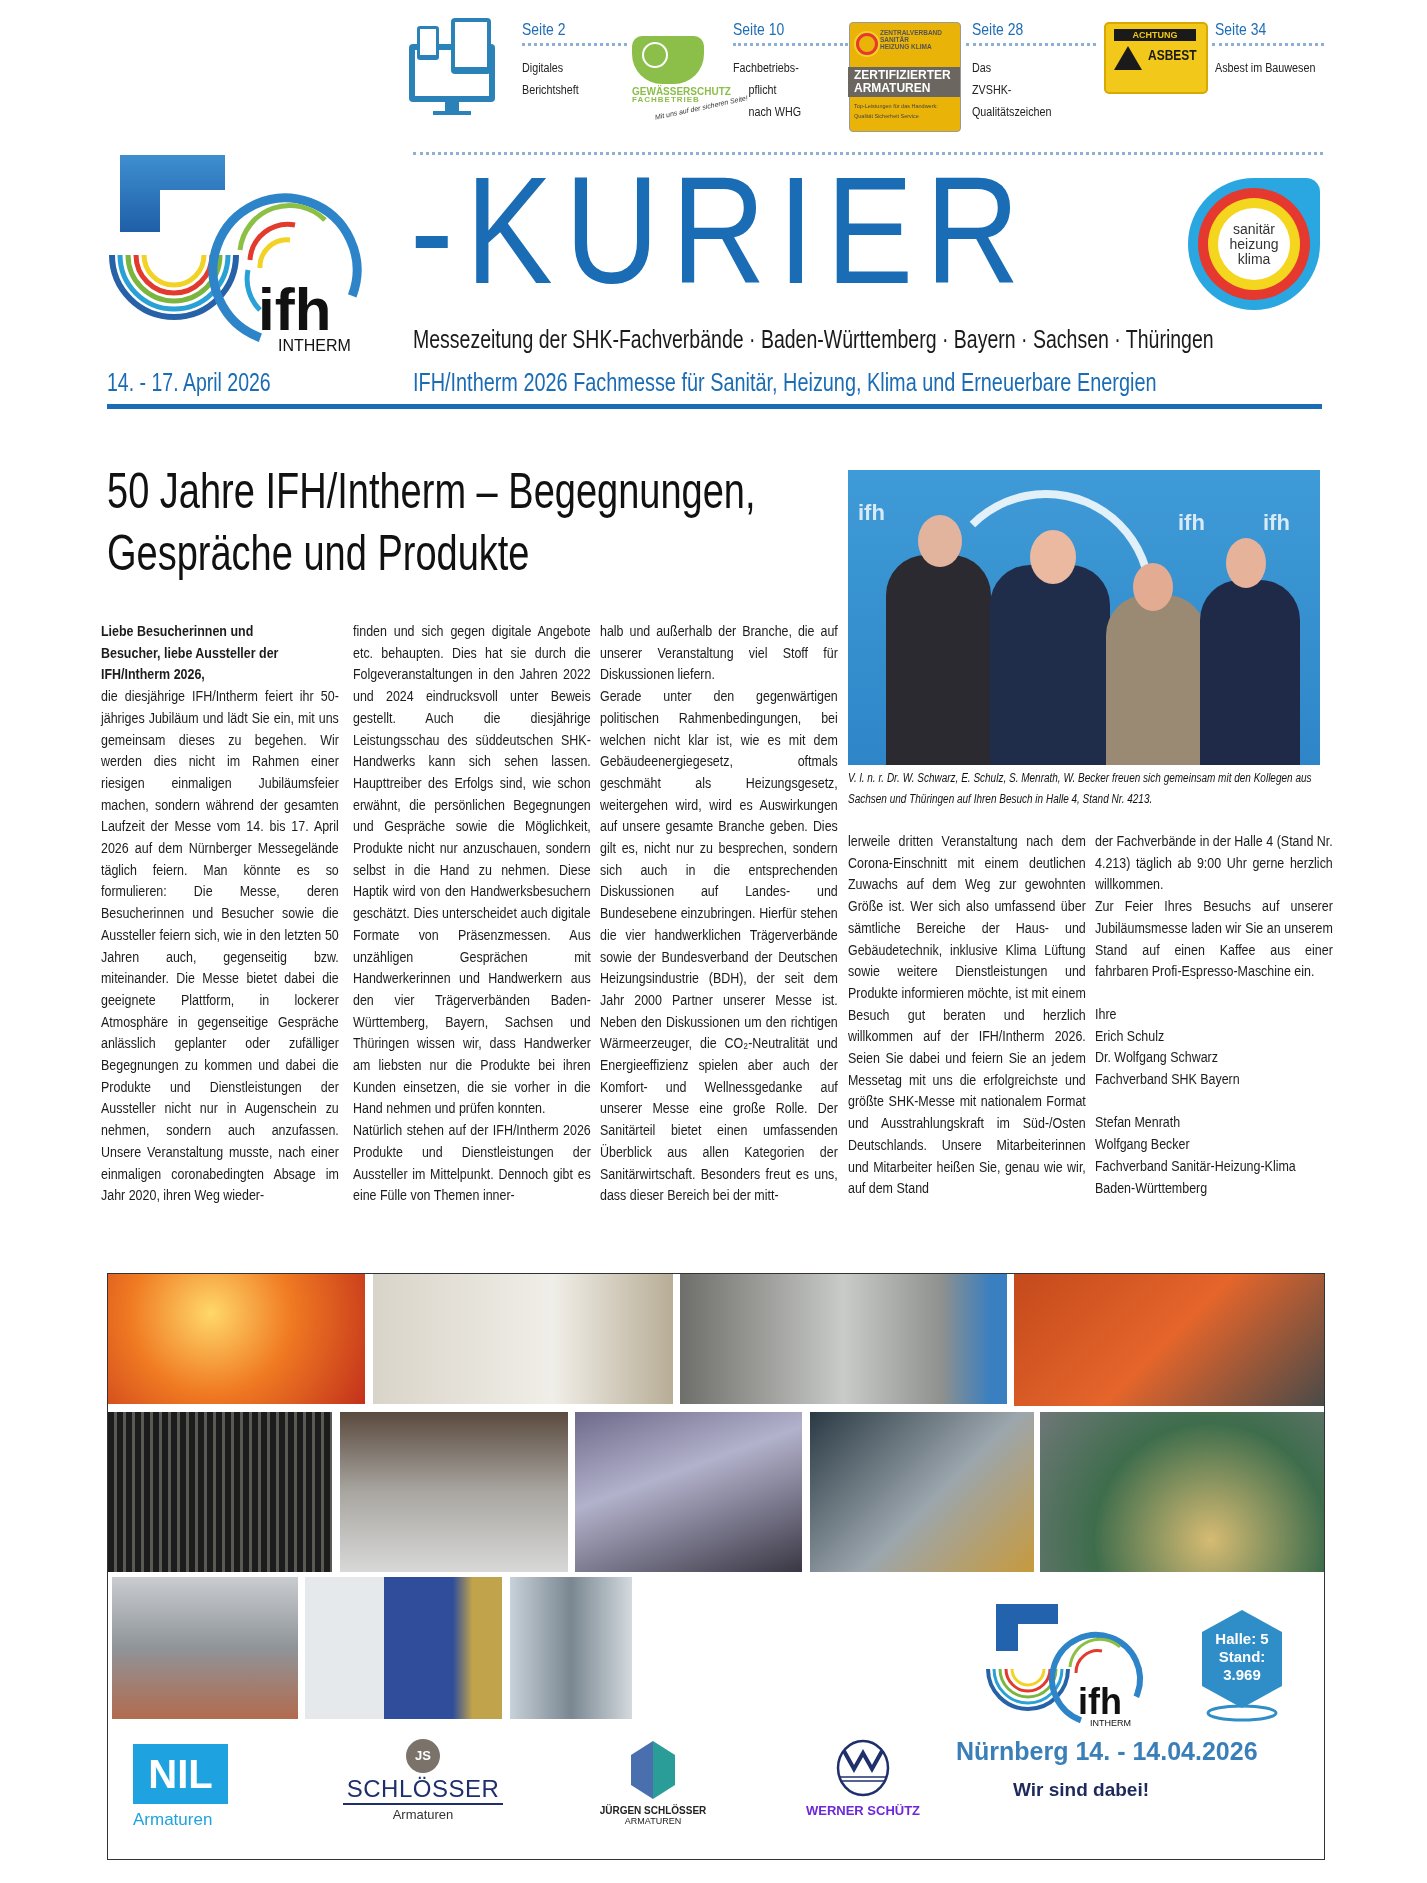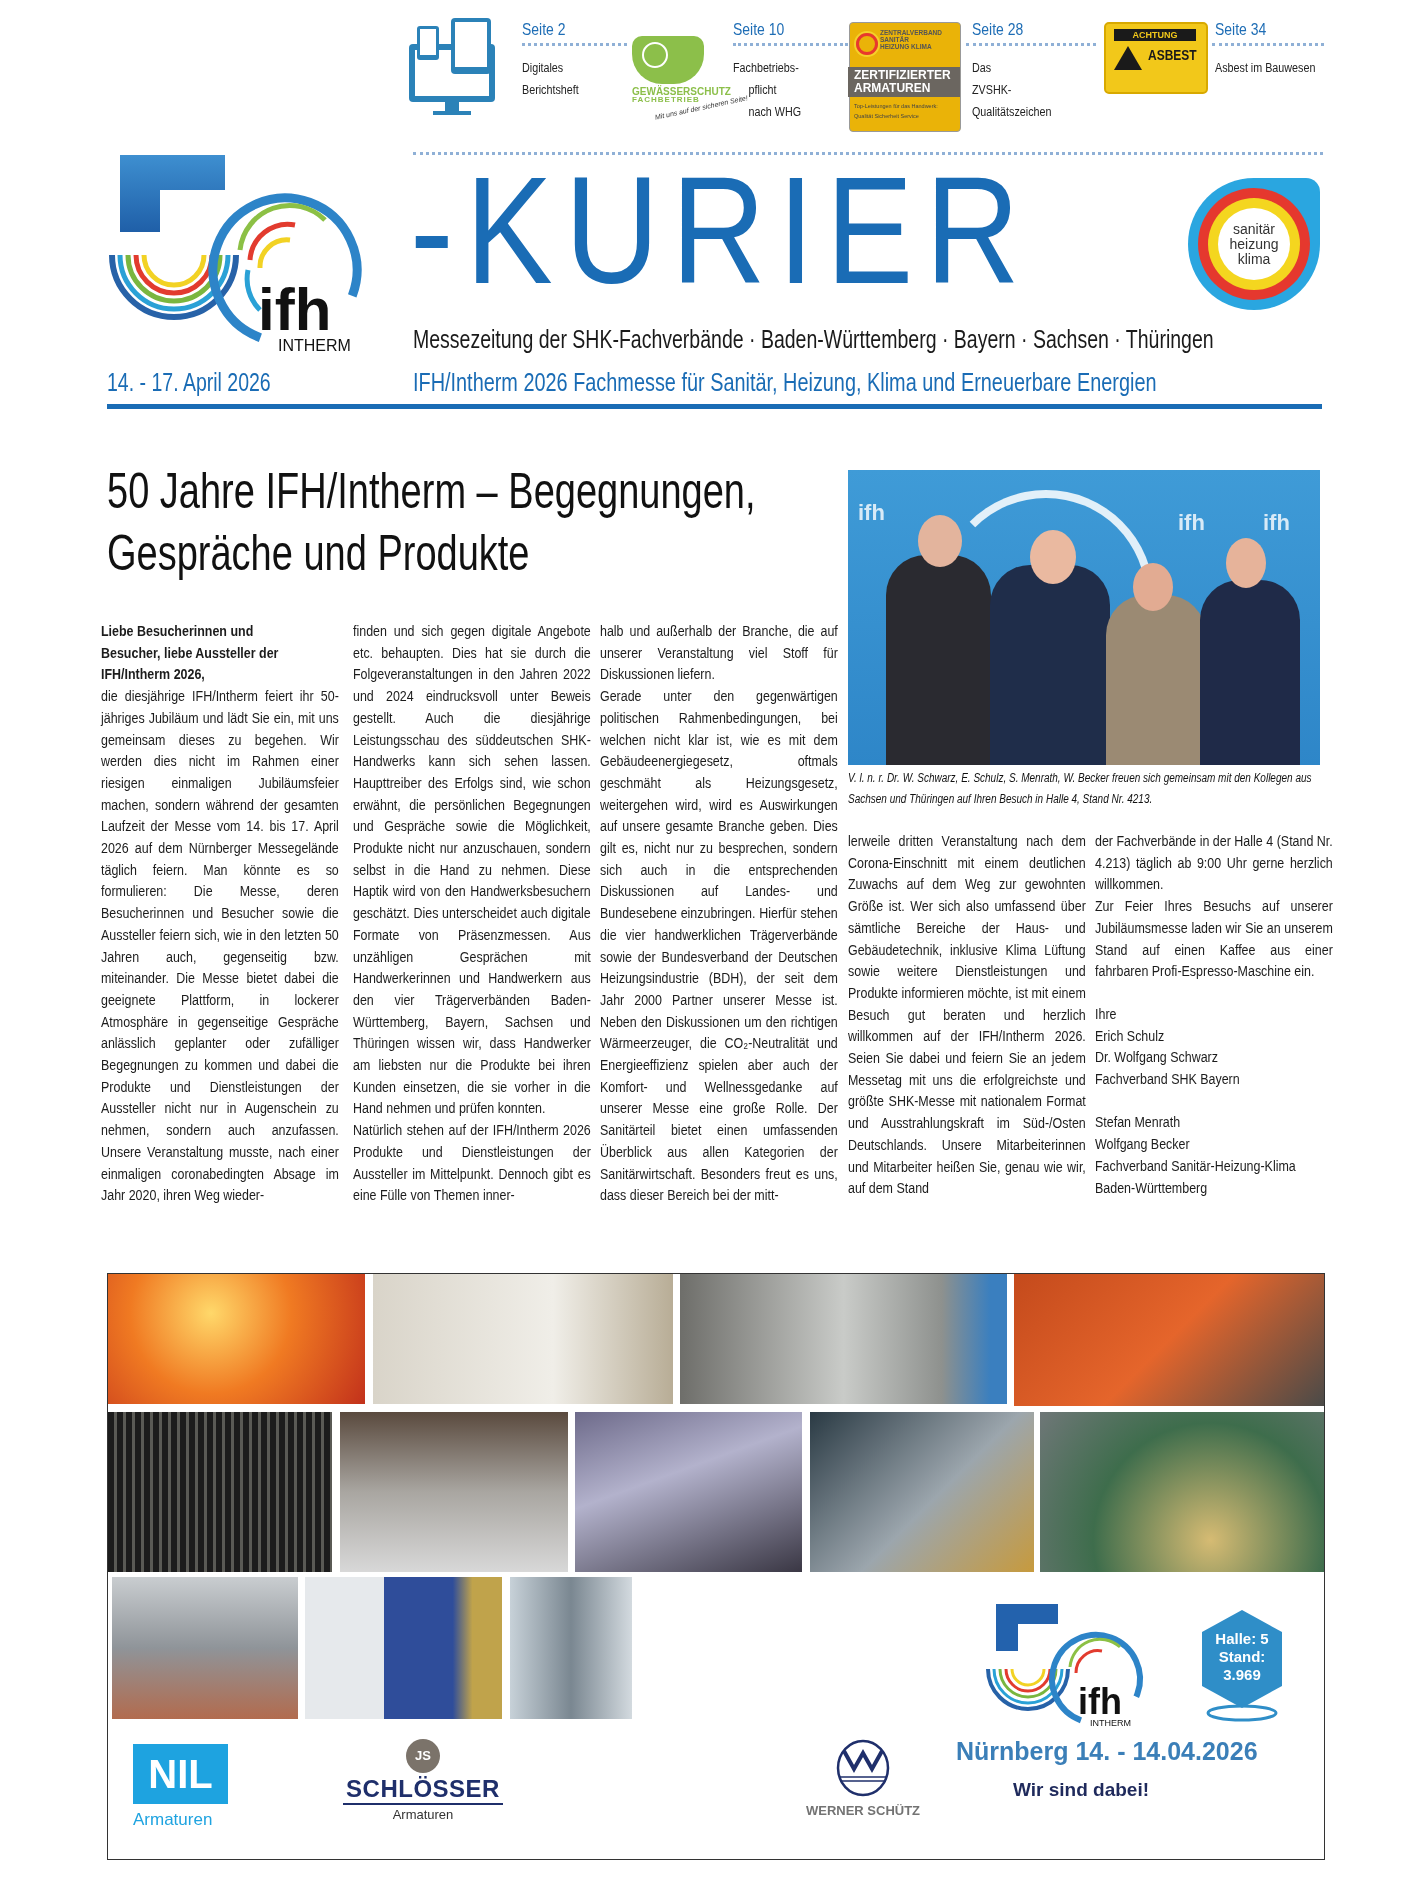--- a/index.html
+++ b/index.html
@@ -222,27 +222,35 @@
       <span>Halle: 5</span><br><span>Stand:</span><br><span>3.969</span>
     </div>
   </div>
 
   <div class="abs" style="left:25px;top:470px;width:100px;text-align:center">
     <div style="width:95px;height:60px;background:#1ea3e0;color:#fff;font-size:40px;font-weight:bold;line-height:60px;text-align:center">NIL</div>
     <div style="color:#1ea3e0;font-size:17px;margin-top:6px;text-align:left">Armaturen</div>
   </div>
   <div class="abs" style="left:235px;top:465px;width:160px;text-align:center">
     <div style="margin:0 auto;width:34px;height:34px;border-radius:50%;background:#7b736a;color:#fff;font-size:13px;line-height:34px;font-weight:bold">JS</div>
-    <div style="color:#1f2f6b;font-size:24px;font-weight:bold;border-bottom:2px solid #1f2f6b;letter-spacing:.5px;margin-top:2px">SCHLÖSSER</div>
+    <div style="color:#1f2f6b;font-size:24px;font-weight:normal;border-bottom:2px solid #1f2f6b;letter-spacing:.5px;margin-top:2px">SCHLÖSSER</div>
     <div style="color:#333;font-size:13px;margin-top:2px">Armaturen</div>
+  </div>
+  <div class="abs" style="left:470px;top:465px;width:150px;text-align:center">
+    <svg width="52" height="62" style="display:block;margin:0 auto">
+      <polygon points="26,2 26,60 4,46 4,16" fill="#4a6fae"></polygon>
+      <polygon points="26,2 48,16 48,46 26,60" fill="#2a9d99"></polygon>
+    </svg>
+    <div style="font-size:10px;font-weight:bold;color:#222;margin-top:4px">JÜRGEN SCHLÖSSER</div>
+    <div style="font-size:9px;color:#222">ARMATUREN</div>
   </div>
   <div class="abs" style="left:690px;top:465px;width:130px;text-align:center">
     <svg width="54" height="58" style="display:block;margin:0 auto">
       <ellipse cx="27" cy="29" rx="25" ry="27" fill="none" stroke="#1f2f6b" stroke-width="2.5"></ellipse>
       <path d="M8 12 L18 30 L27 14 L36 30 L46 12" fill="none" stroke="#1f2f6b" stroke-width="4"></path>
       <path d="M4 38 H50 M4 42 H50" stroke="#1f2f6b" stroke-width="1.5"></path>
     </svg>
-    <div style="font-size:13px;font-weight:bold;color:#737373;margin-top:6px">WERNER SCHÜTZ</div>
+    <div style="font-size:13px;font-weight:bold;color:#6d28d9;margin-top:6px">WERNER SCHÜTZ</div>
   </div>
 
   <div class="abs" style="left:848px;top:463px;font-size:25px;font-weight:bold;color:#3b7fb8;white-space:nowrap">Nürnberg 14. - 14.04.2026</div>
   <div class="abs" style="left:905px;top:505px;font-size:19px;font-weight:bold;color:#1f2a5c;white-space:nowrap">Wir sind dabei!</div>
 </div>
 
 </body></html>

